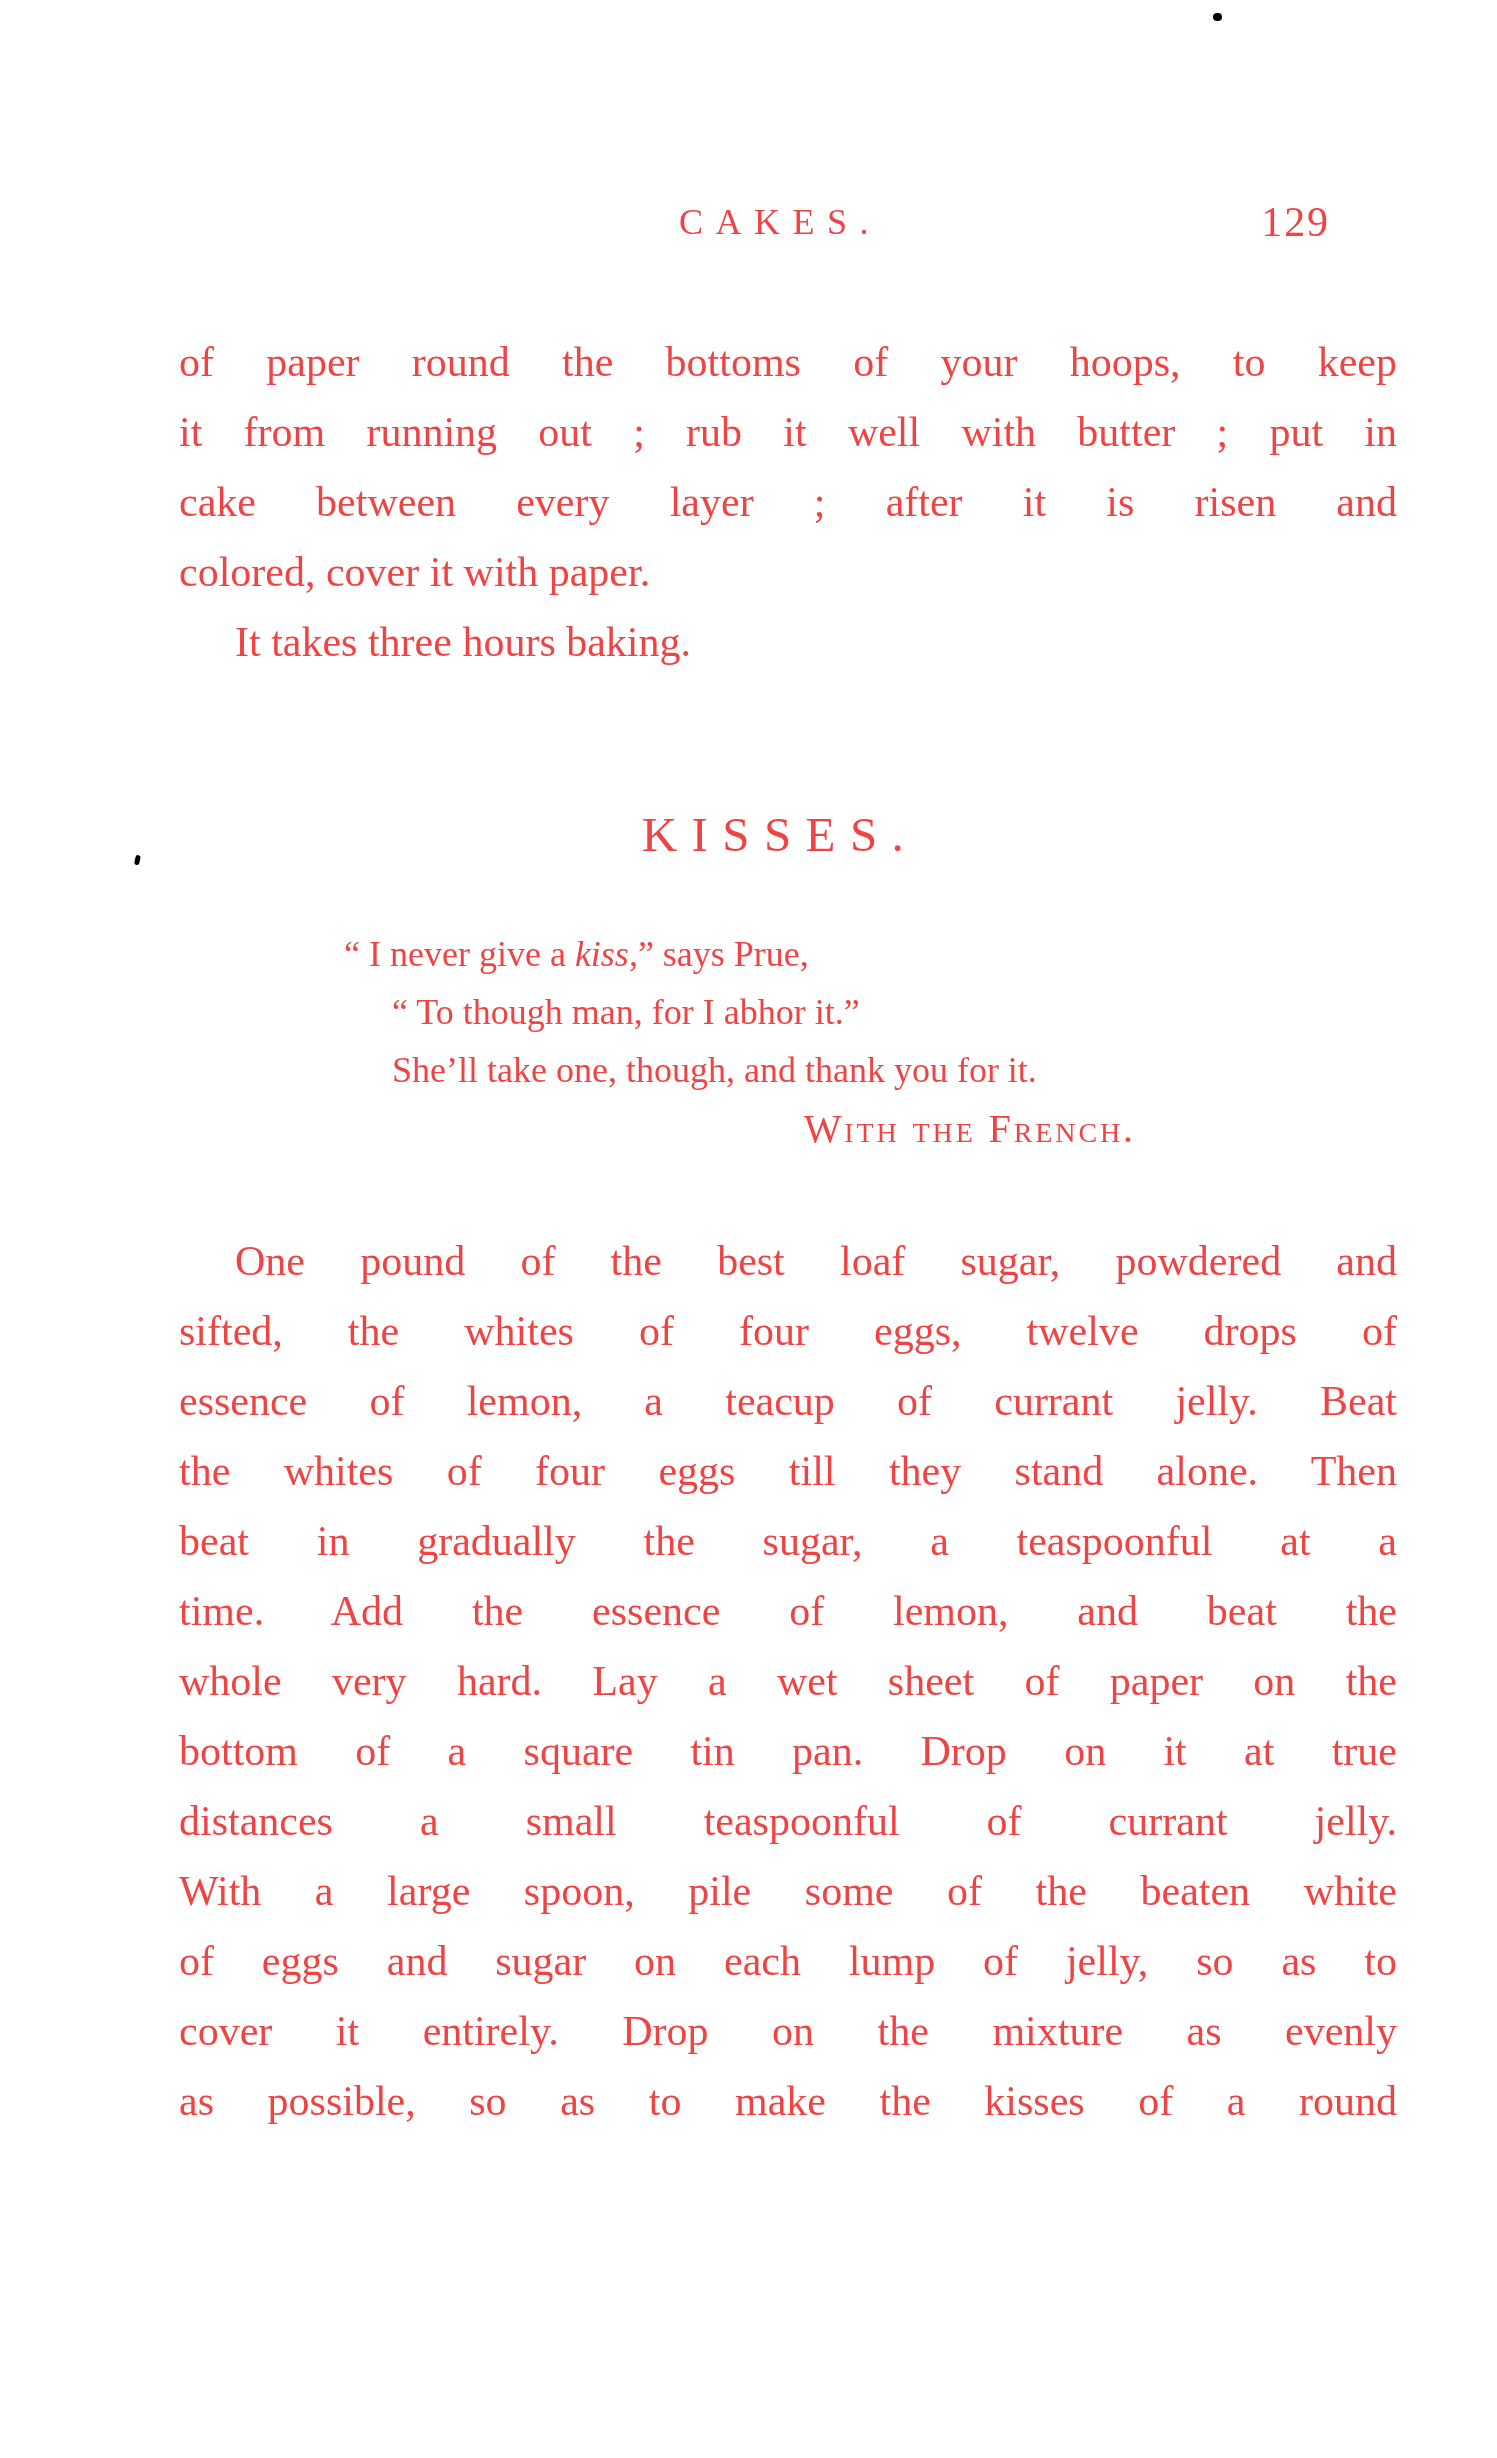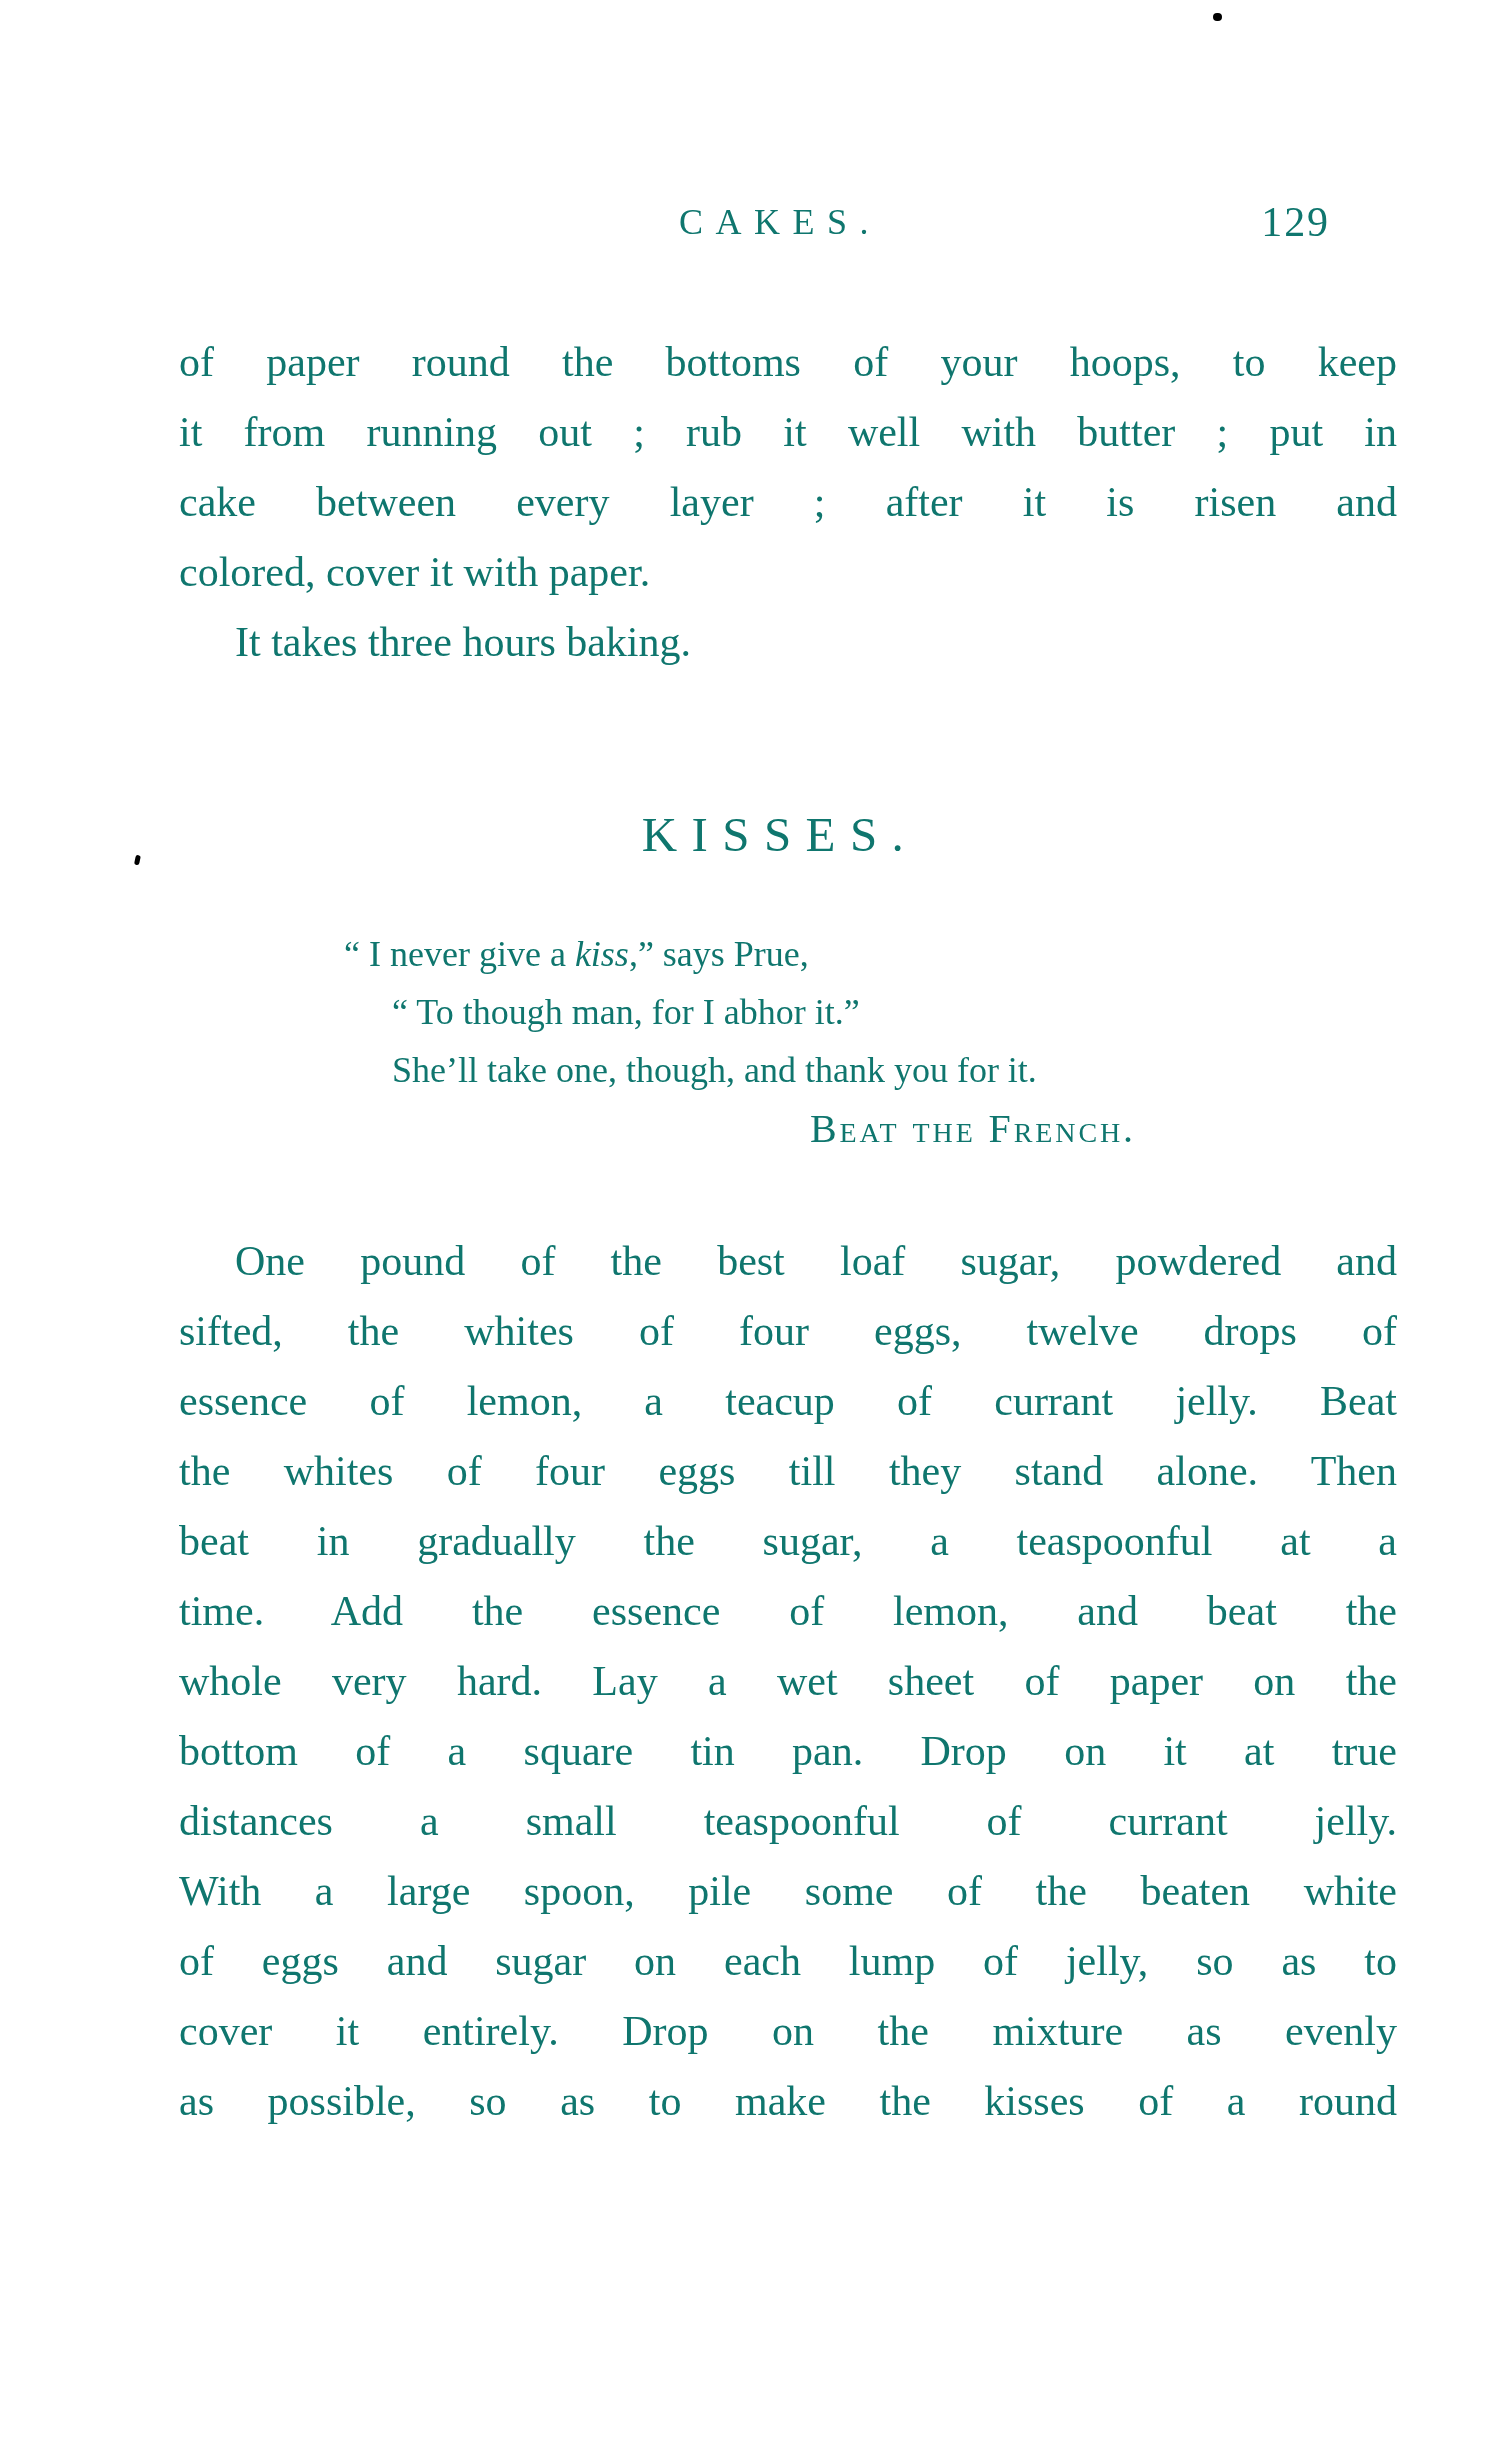--- a/index.html
+++ b/index.html
@@ -5,21 +5,21 @@
   html, body {
     margin: 0;
     padding: 0;
     background: #ffffff;
   }
   .page {
     position: relative;
     width: 1498px;
     height: 2458px;
     background: #ffffff;
-    color: #0f766e;
+    color: #ef4444;
     font-family: "Liberation Serif", "DejaVu Serif", serif;
     overflow: hidden;
   }
   .speck {
     position: absolute;
     background: #000;
     border-radius: 50%;
   }
   .speck-top {
     left: 1213px;
@@ -130,21 +130,21 @@
       <div class="lline">colored, cover it with paper.</div>
       <div class="lline indent">It takes three hours baking.</div>
     </div>
 
     <div class="section-heading">KISSES.</div>
 
     <div class="poem">
       <div class="poem-line-a"><span>“ I never give a </span><span class="poem-italic">kiss</span><span>,” says Prue,</span></div>
       <div class="poem-line-b"><span>“ To though man, for I abhor it.”</span><span class="poem-italic"></span><span></span></div>
       <div class="poem-line-b"><span>She’ll take one, though, and thank you for it.</span><span class="poem-italic"></span><span></span></div>
-      <div class="poem-attribution">Beat the French.</div>
+      <div class="poem-attribution">With the French.</div>
     </div>
 
     <div class="body-text para-recipe">
       <div class="jline indent">One pound of the best loaf sugar, powdered and</div>
       <div class="jline">sifted, the whites of four eggs, twelve drops of</div>
       <div class="jline">essence of lemon, a teacup of currant jelly.  Beat</div>
       <div class="jline">the whites of four eggs till they stand alone.  Then</div>
       <div class="jline">beat in gradually the sugar, a teaspoonful at a</div>
       <div class="jline">time.  Add the essence of lemon, and beat the</div>
       <div class="jline">whole very hard.  Lay a wet sheet of paper on the</div>

